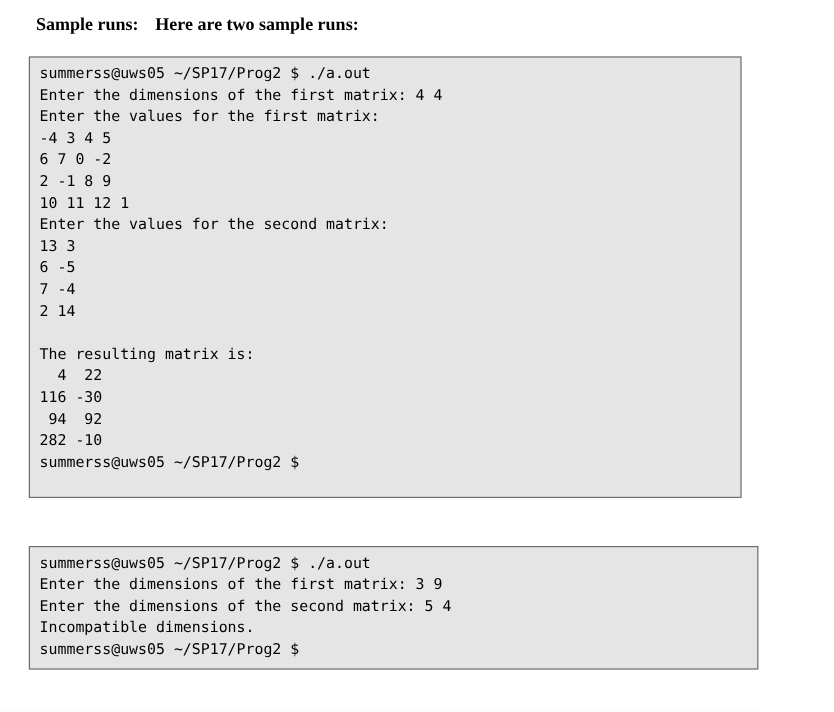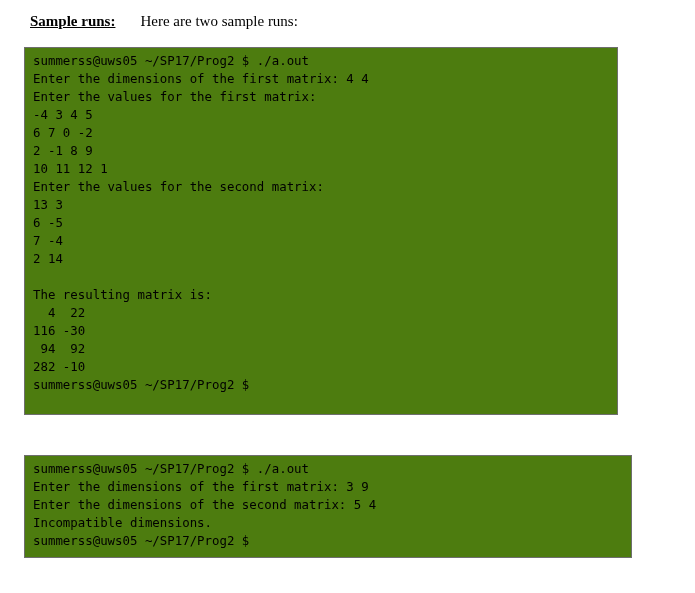--- a/index.html
+++ b/index.html
@@ -21,32 +21,31 @@
   .heading {
     position: absolute;
     left: 30px;
     top: 11px;
     font-size: 15px;
     line-height: 20px;
     white-space: nowrap;
   }
   .heading .lead {
     font-weight: bold;
-    text-decoration: underline;
   }
   .heading .rest {
-    font-weight: normal;
-    margin-left: 25px;
+    font-weight: bold;
+    margin-left: 14px;
   }
 
   
   .term-box {
     position: absolute;
     box-sizing: border-box;
-    background: #4d7c0f;
+    background: #e5e5e5;
     border: 1px solid #6e6e6e;
     font-family: "DejaVu Sans Mono", "Liberation Mono", monospace;
     font-size: 12.4px;
     line-height: 18px;
     color: #000000;
     padding: 4px 6px 4px 8px;
     overflow: hidden;
   }
 
   #box-run-1 {

